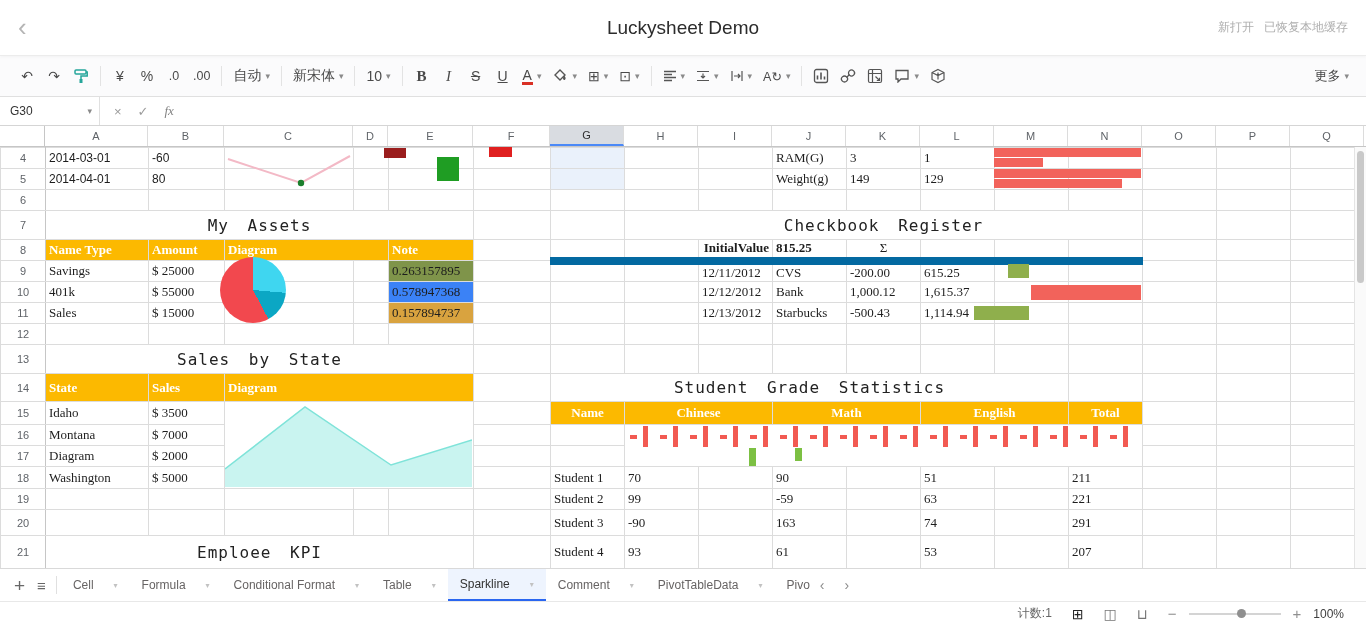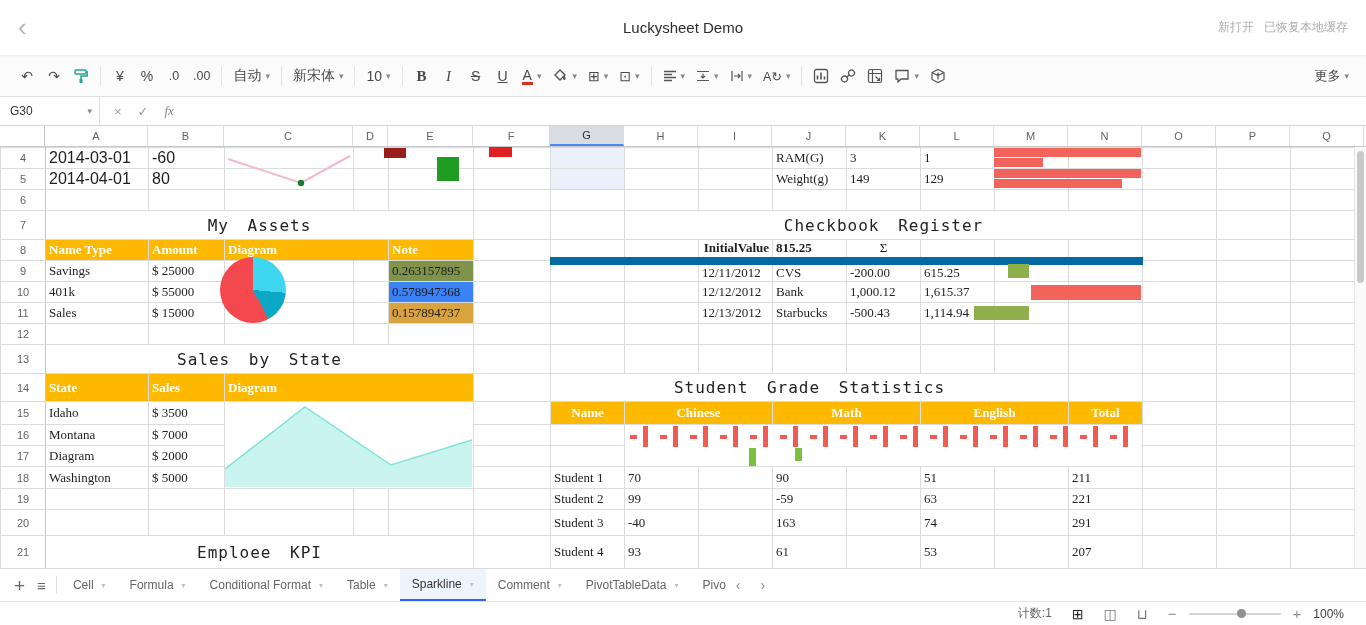--- a/index.html
+++ b/index.html
@@ -4,21 +4,21 @@
 <style>
 *{box-sizing:border-box;margin:0;padding:0}
 html,body{width:1366px;height:625px;overflow:hidden;background:#fff;color:#333;font-family:"Liberation Sans",sans-serif}
 body{position:relative}
 
 
 .app-header{height:56px;display:flex;align-items:center;position:relative;background:#fff;border-bottom:1px solid #ececec;box-shadow:0 1px 3px rgba(0,0,0,.04)}
 .back{font-size:26px;color:#b5b5b5;margin:0 16px 2px 18px;line-height:1;cursor:pointer;background:none;border:none;font-family:inherit}
 .logo-wrap{display:flex;align-items:center;gap:9px}
 .app-name{font-size:19px;color:#8f8f8f;letter-spacing:.5px}
-.doc-title{position:absolute;left:0;right:0;text-align:center;font-size:15px;color:#2c2c2c;pointer-events:none}
+.doc-title{position:absolute;left:0;right:0;text-align:center;font-size:19px;color:#2c2c2c;pointer-events:none}
 .header-links{margin-left:auto;margin-right:18px;display:flex;gap:10px;font-size:12px;color:#aeaeae;z-index:2}
 .header-links span{cursor:pointer}
 
 
 .toolbar{height:41px;background:#fbfbfc;border-bottom:1px solid #e0e0e0;display:flex;align-items:center;padding:0 12px 0 14px;gap:1px}
 .tb{height:26px;min-width:26px;border:none;background:transparent;border-radius:3px;display:flex;align-items:center;justify-content:center;font-size:14px;color:#4a4a4a;cursor:pointer;padding:0 5px;font-family:inherit;flex:none}
 .caret{font-size:9px;color:#8a8a8a;margin-left:4px}
 .sep{width:1px;height:20px;background:#e3e3e3;margin:0 5px;flex:none}
 .tb .bold-g{font-family:"Liberation Serif",serif;font-weight:bold;font-size:15px}
 .tb .ital-g{font-family:"Liberation Serif",serif;font-style:italic;font-size:15px}
@@ -40,21 +40,21 @@
 .col-headers{height:21px;display:flex;background:#fff;border-bottom:1px solid #c6c6c6;font-size:11px;color:#5f6368}
 .corner{width:45px;flex:none;border-right:1px solid #c6c6c6;background:#fff}
 .col-h{flex:none;display:flex;align-items:center;justify-content:center;border-right:1px solid #dcdcdc;height:100%;cursor:pointer}
 .col-h.sel{background:#d9dce1;border-bottom:2px solid #4b89f7;color:#2f2f2f}
 
 
 .grid{position:relative;height:421px;overflow:hidden}
 table.sheet{border-collapse:collapse;table-layout:fixed;width:1364px}
 .sheet td{border:1px solid #dcdcdc;padding:0 3px;overflow:hidden;white-space:nowrap;font-family:"Liberation Serif",serif;font-size:13px;color:#1d1d1d;vertical-align:middle;cursor:cell}
 td.hd{border-right:1px solid #c6c6c6;text-align:center;font-family:"Liberation Sans",sans-serif;font-size:11px;color:#5f6368;background:#fff;cursor:pointer}
-td.sans{font-family:"Liberation Sans",sans-serif;font-size:16px}
+td.sans{font-family:"Liberation Sans",sans-serif;font-size:12px}
 td.or{background:#fcb900;color:#fff;font-weight:bold}
 td.ttl{font-family:"DejaVu Sans Mono",monospace;font-size:16px;text-align:center;letter-spacing:1px;word-spacing:8px;color:#222}
 td.bb{border-bottom:8px solid #0369a1}
 td.rt{text-align:right}
 td.ctr{text-align:center}
 td.bold{font-weight:bold}
 td.n1{background:#7f944a}
 td.n2{background:#3b82f6}
 td.n3{background:#d9a33f}
 td.bl{background:#eaf1fb}
@@ -76,21 +76,21 @@
 
 
 .vscroll{position:absolute;right:0;top:147px;width:12px;height:421px;background:#fafafa;border-left:1px solid #e4e4e4;z-index:6}
 .vthumb{position:absolute;top:4px;left:2px;width:7px;height:132px;border-radius:4px;background:#c9c9c9;cursor:pointer}
 
 
 .tabbar{height:33px;border-top:1px solid #d9d9d9;display:flex;align-items:center;background:#fff;padding-left:14px}
 .tab-add{font-size:19px;color:#676767;margin-right:12px;cursor:pointer;background:none;border:none;font-family:inherit;line-height:1}
 .tab-menu{font-size:15px;color:#676767;margin-right:10px;cursor:pointer;background:none;border:none;font-family:inherit}
 .tab-sep{width:1px;height:18px;background:#e0e0e0;margin-right:4px}
-.tab{height:32px;display:flex;align-items:center;padding:0 12px;font-size:12px;color:#676464;cursor:pointer;gap:8px;flex:none}
+.tab{height:32px;display:flex;align-items:center;padding:0 12px;font-size:12px;color:#676464;cursor:pointer;gap:20px;flex:none}
 .tab .tcaret{font-size:8px;color:#c2c2c2}
 .tab.active{background:#eef4fe;border-bottom:2px solid #2a66f0;color:#323232}
 .tab-nav{display:flex;gap:20px;margin-left:10px;color:#8b8b8b;font-size:14px}
 .tab-nav button{background:none;border:none;color:#8b8b8b;font-size:14px;cursor:pointer;font-family:inherit}
 
 
 .statusbar{height:24px;border-top:1px solid #e8e8e8;display:flex;align-items:center;justify-content:flex-end;gap:20px;padding-right:22px;font-size:12px;color:#666;background:#fff}
 .view-icon{font-size:14px;color:#777;cursor:pointer;background:none;border:none;font-family:inherit}
 .view-icon.active{color:#222}
 .zoom-wrap{display:flex;align-items:center;gap:12px}
@@ -584,21 +584,21 @@
 </tr>
 <tr style="height:26px">
 <td class="hd">20</td>
 <td class="c"></td>
           <td class="c"></td>
           <td class="c"></td>
           <td class="c"></td>
           <td class="c"></td>
           <td class="c"></td>
 <td class="c">Student 3</td>
-<td class="c">-40</td>
+<td class="c">-90</td>
 <td class="c"></td>
 <td class="c">163</td>
 <td class="c"></td>
 <td class="c">74</td>
 <td class="c"></td>
 <td class="c">291</td>
 <td class="c"></td>
           <td class="c"></td>
           <td class="c"></td>
 </tr>

